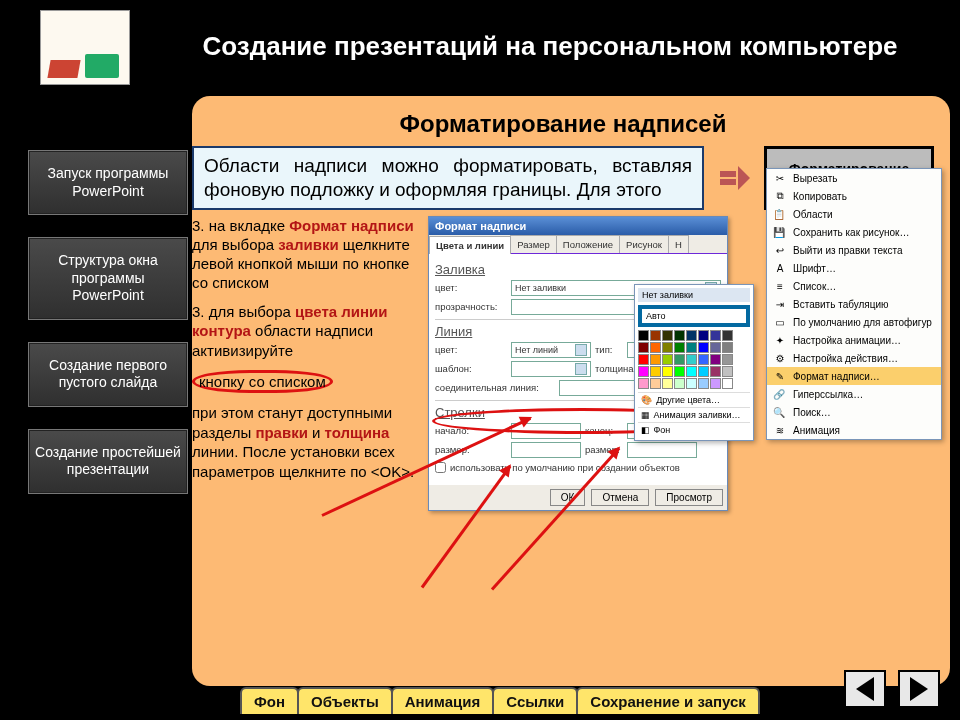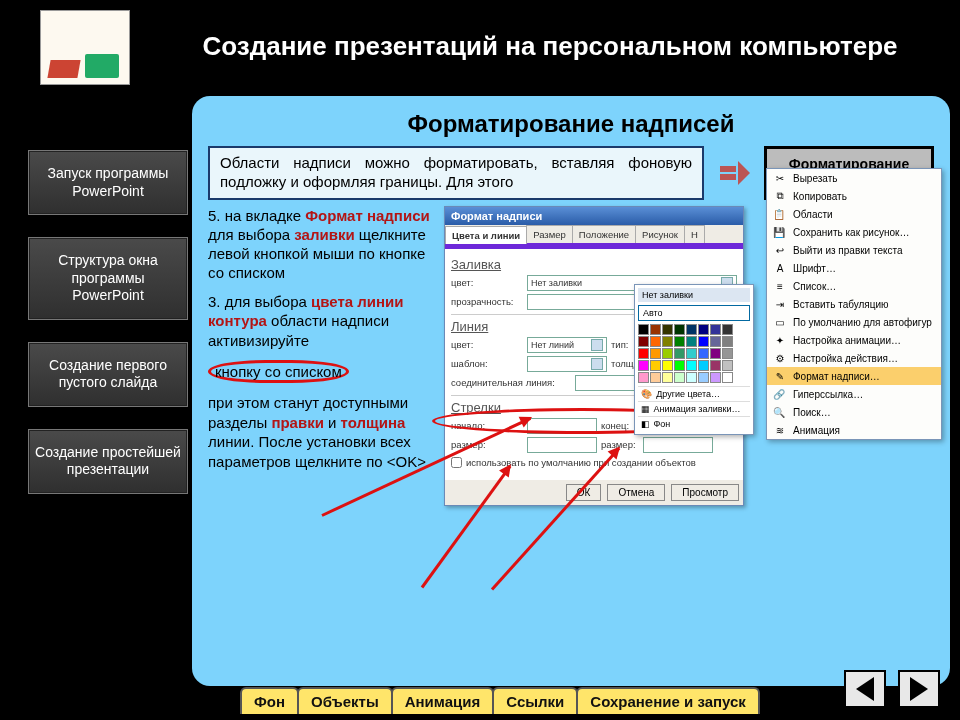--- a/index.html
+++ b/index.html
@@ -44,35 +44,35 @@
     background: #3f3f3f;
     background: linear-gradient(#4a4a4a,#2f2f2f);
     border: 1px solid #777; color: #fff;
     font-size: 14px; text-align: center; padding: 14px 6px;
     line-height: 1.25; cursor: pointer;
     box-shadow: inset 0 0 0 1px #222, 0 2px 3px #000;
   }
   .content {
     position: absolute;
     left: 192px; top: 96px; right: 10px; bottom: 34px;
-    background: #7dd3fc;
+    background: #fdba74;
     border-radius: 18px;
-    padding: 14px 16px 10px 16px;
+    padding: 14px 16px 10px 0;
   }
   .section-title {
     text-align: center; font-size: 24px; font-weight: bold; color: #000;
     margin-bottom: 8px;
   }
   .toprow { display: flex; align-items: stretch; gap: 10px; }
   .intro-box {
     flex: 1;
     background: #eaf6fb;
     border: 2px solid #1b3a6b;
     padding: 6px 10px;
-    font-size: 15px; color: #000;
+    font-size: 19px; color: #000;
     text-align: justify;
     line-height: 1.25;
   }
   .arrow-block {
     width: 40px; display:flex; align-items:center; justify-content:center;
   }
   .arrow-right {
     width: 28px; height: 18px; position: relative;
   }
   .arrow-right::before,
@@ -112,21 +112,21 @@
     border:1px solid #6a8ab8;
     box-shadow: 2px 2px 4px rgba(0,0,0,.3);
     font-size:10px; color:#333;
     position: relative;
   }
   .dlg-title {
     background: linear-gradient(#5a8fd6,#2a5ca8);
     color:#fff; font-size:11px; font-weight:bold;
     padding:3px 6px;
   }
-  .dlg-tabs { display:flex; border-bottom:6px solid #6d28d9; background:#efece5;align-items:center; }
+  .dlg-tabs { display:flex; border-bottom:1px solid #6d28d9; background:#efece5;align-items:center; }
   .dlg-tab { padding:3px 6px; border:1px solid #aaa; border-bottom:none; background:#efece5; margin-right:-1px; font-size:9.5px; }
   .dlg-tab.active { background:#fff; font-weight:bold; position:relative; top:1px; }
   .dlg-body { background:#fff; padding:6px; }
   .dlg-group-label { font-size:13px; color:#555; margin:2px 0;text-decoration:underline; }
   .dlg-row { display:flex; align-items:center; gap:4px; margin:3px 0; }
   .dlg-row label { width:72px; font-size:9.5px; color:#333; }
   .dlg-field {
     flex:1; height:16px; border:1px solid #7a9; background:#fff;
     font-size:9px; padding:1px 3px; display:flex; align-items:center; justify-content:space-between;
   }
@@ -215,21 +215,21 @@
     <div class="format-label">
       <span>Форматирование</span>
       <span>области надписи</span>
     </div>
   </div>
 
 
   <div class="body-area">
     <div class="body-text">
       <div class="step">
-        <span>5. на вкладке </span><span class="red">Формат надписи</span><span> для выбора </span><span class="red">заливки</span><span> щелкните левой кнопкой мыши по кнопке со списком</span>
+        <span>3. на вкладке </span><span class="red">Формат надписи</span><span> для выбора </span><span class="red">заливки</span><span> щелкните левой кнопкой мыши по кнопке со списком</span>
       </div>
       <div class="step">
         <span>3. для выбора </span><span class="red">цвета линии контура</span><span> облас­ти надписи активизи­руйте</span>
       </div>
       <div class="step">
         <span class="circle-red">кнопку со   списком</span>
       </div>
       <div class="step-tail">
         <span>при этом станут дос­тупными разделы </span><span class="red">правки</span><span> и </span><span class="red">толщина</span><span> линии. После уста­новки всех параметров щелкните по &lt;OK&gt;.</span>
       </div>
@@ -316,21 +316,21 @@
     </div>
   </div>
 
   <div class="red-oval" style="left:240px; top:312px; width:300px; height:26px;"></div>
   <div class="red-arrow" style="left:130px; top:418px; width:230px; transform:rotate(-25deg);"></div>
   <div class="red-arrow" style="left:230px; top:490px; width:150px; transform:rotate(-54deg);"></div>
   <div class="red-arrow" style="left:300px; top:492px; width:190px; transform:rotate(-48deg);"></div>
 
   <div class="palette">
     <div class="pal-head">Нет заливки</div>
-    <div class="pal-head" style="background:#fff;border:1px solid #0369a1">Авто</div>
+    <div class="pal-head" style="background:#fff;border:4px solid #0369a1">Авто</div>
     <div class="pal-grid" id="pal-grid">
         <span style="background: rgb(0, 0, 0);"></span>
         <span style="background: rgb(153, 51, 0);"></span>
         <span style="background: rgb(51, 51, 0);"></span>
         <span style="background: rgb(0, 51, 0);"></span>
         <span style="background: rgb(0, 51, 102);"></span>
         <span style="background: rgb(0, 0, 128);"></span>
         <span style="background: rgb(51, 51, 153);"></span>
         <span style="background: rgb(51, 51, 51);"></span>
         <span style="background: rgb(128, 0, 0);"></span>

